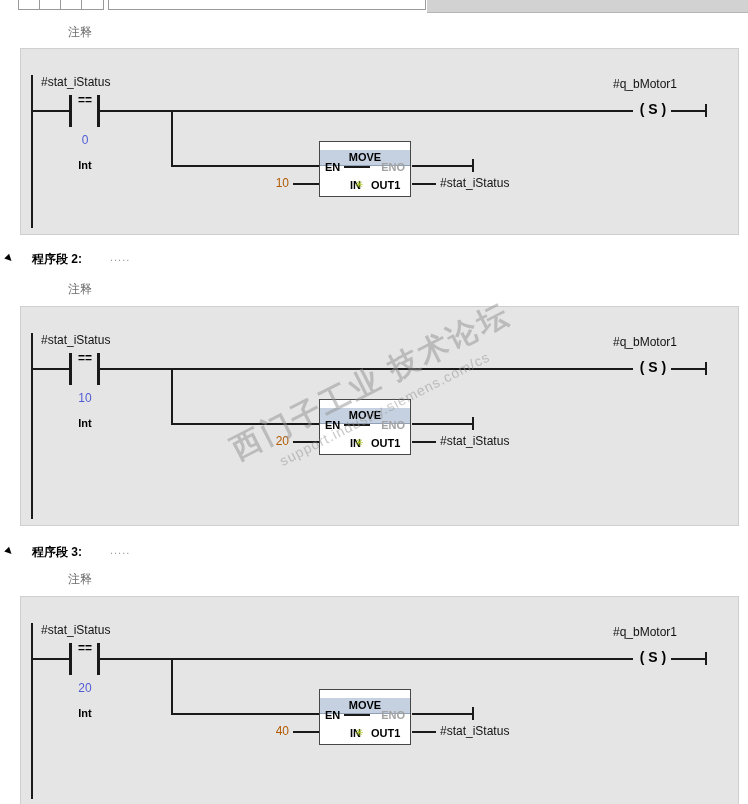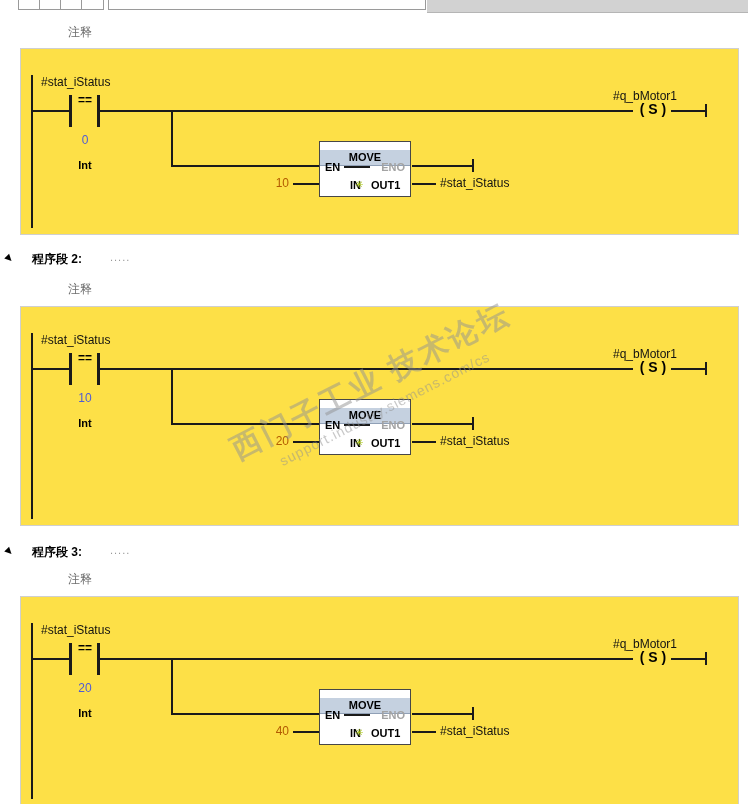--- a/index.html
+++ b/index.html
@@ -12,21 +12,21 @@
   .grayblock{position:absolute;left:427px;top:0;width:321px;height:12px;background:#d2d2d2;border-bottom:1px solid #b5b5b5;}
 
   
   .net-header{position:absolute;left:0;width:748px;height:20px;background:#fff;}
   .hdr-arrow{position:absolute;left:6px;top:3px;font-size:9px;color:#000;display:inline-block;transform:rotate(45deg);}
   .hdr-title{position:absolute;left:32px;top:1px;font-size:12px;font-weight:bold;color:#000;white-space:nowrap;}
   .hdr-dots{position:absolute;left:110px;top:1px;font-size:11px;color:#999;letter-spacing:1px;}
   .comment{position:absolute;left:36px;font-size:12px;color:#6e6e6e;margin-left:32px;}
 
   
-  .net{position:absolute;left:20px;width:717px;border:1px solid #cfcfcf;background:#fde047;}
+  .net{position:absolute;left:20px;width:717px;border:1px solid #cfcfcf;background:#e5e5e5;}
   .rail{position:absolute;left:10px;top:26px;bottom:6px;width:2px;background:#1a1a1a;}
   .wire{position:absolute;height:2px;background:#1a1a1a;}
   .vwire{position:absolute;width:2px;background:#1a1a1a;}
   .tick{position:absolute;width:2px;height:13px;background:#1a1a1a;}
   .cbar{position:absolute;width:3px;height:32px;top:46px;background:#1a1a1a;}
   .cbar-l{left:48px;} .cbar-r{left:76px;}
   .tag{position:absolute;font-size:12px;color:#111;white-space:nowrap;}
   .contact-tag{left:20px;top:26px;}
   .cmp-op{position:absolute;left:50px;top:44px;width:28px;text-align:center;font-weight:bold;font-size:12px;color:#000;}
   .cmp-type{position:absolute;left:50px;top:62px;width:28px;text-align:center;font-weight:bold;font-size:11px;color:#000;margin-top:48px;}
@@ -43,21 +43,21 @@
   .enoline{position:absolute;left:24px;top:24px;width:26px;height:2px;background:#1a1a1a;}
   .pin-in{left:5px;top:37px;padding-left:25px;}
   .sparkle{position:absolute;left:35px;top:37px;font-size:10px;color:#a6c60a;font-weight:bold;}
   .pin-out{left:51px;top:37px;}
   .const-val{position:absolute;left:216px;top:127px;width:52px;text-align:right;color:#b25a00;font-size:12px;}
   .w-in{left:272px;top:134px;width:26px;}
   .w-eno{left:391px;top:116px;width:60px;}
   .tick-eno{left:451px;top:110px;}
   .w-out{left:391px;top:134px;width:24px;}
   .out-tag{left:419px;top:127px;}
-  .coil-tag{left:592px;top:40px;}
+  .coil-tag{left:592px;top:28px;}
   .coil{position:absolute;left:612px;top:52px;width:40px;text-align:center;font-size:14px;font-weight:bold;color:#000;white-space:nowrap;}
   .w-c{left:650px;top:61px;width:34px;}
   .tick-end{left:684px;top:55px;}
 
   
   .watermark{position:absolute;left:165px;top:360px;width:420px;transform:rotate(-27deg);color:rgba(145,145,145,0.5);text-align:center;pointer-events:none;z-index:5;}
   .wm-big{font-size:30px;letter-spacing:3px;font-weight:bold;}
   .wm-small{font-size:14px;margin-top:2px;letter-spacing:1px;}
 </style>
 </head>

